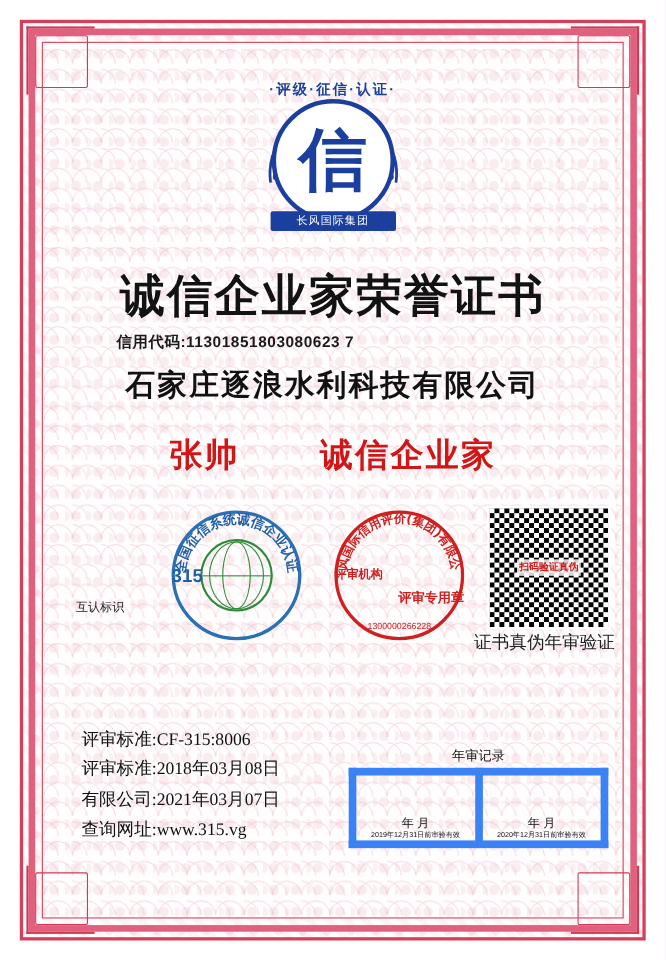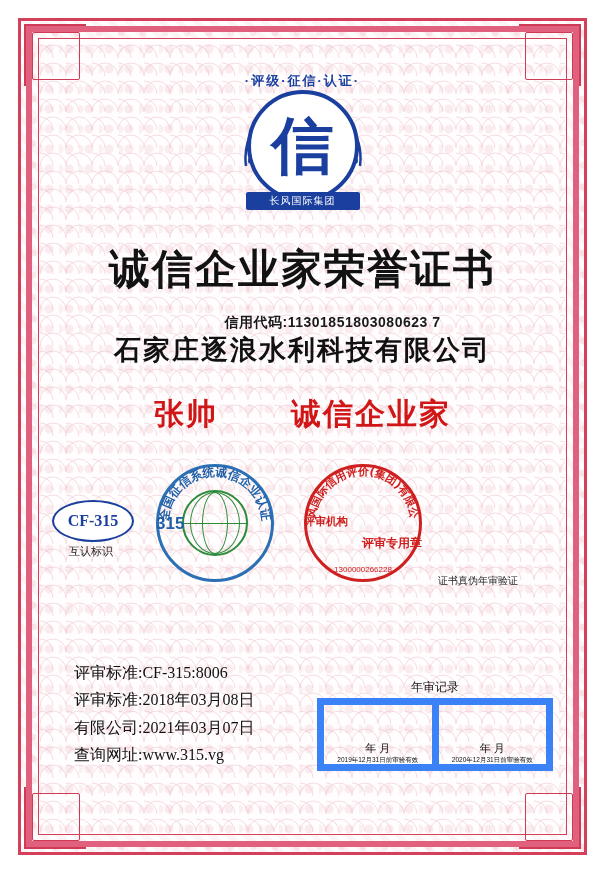--- a/index.html
+++ b/index.html
@@ -171,28 +171,27 @@
     font-weight: bold;
     font-size: 41px;
     letter-spacing: 2px;
     color: #121212;
     white-space: nowrap;
   }
   .credit-code {
     position: absolute;
     top: 256px;
     width: 100%;
-    text-align: center;
+    text-align: left;
     font-size: 14px;
     font-weight: bold;
     color: #1a1a1a;
     letter-spacing: 0.5px;
     padding-left: 60px;
     box-sizing: border-box;
-    margin-top: 12px;
   }
   .company {
     position: absolute;
     top: 286px;
     width: 100%;
     text-align: center;
     font-family: "DejaVu Sans", sans-serif;
     font-weight: bold;
     font-size: 27px;
     letter-spacing: 2px;
@@ -345,25 +344,25 @@
     transform: translate(-50%,-50%);
     color: #d01616;
     font-size: 9px;
     font-weight: bold;
     background: rgba(255,255,255,0.82);
     padding: 1px 2px;
     white-space: nowrap;
   }
   .qr-caption {
     position: absolute;
-    right: 16px;
+    right: 0;
     top: 116px;
     width: 130px;
-    text-align: center;
-    font-size: 10px;
+    text-align: right;
+    font-size: 16px;
     color: #222;
   }
 
   
   .info {
     position: absolute;
     left: 8px;
     bottom: 58px;
     font-family: "Liberation Serif", serif;
     font-size: 16px;
@@ -450,21 +449,20 @@
     <div class="credit-code">信用代码:11301851803080623 7</div>
     <div class="company">石家庄逐浪水利科技有限公司</div>
 
     <div class="person-row">
       <span>张帅</span>
       <span>诚信企业家</span>
     </div>
 
     <div class="seals">
 
-      <div class="cf-badge">CF-315</div>
       <div class="cf-caption">互认标识</div>
 
       <div class="seal-blue">
         <div class="seal-ring"></div>
         <svg viewBox="0 0 118 118" style="position:absolute;inset:0;">
           <defs>
             <path id="blueArc" d="M 12 59 A 47 47 0 1 1 106 59" fill="none"></path>
           </defs>
           <text font-size="12" fill="#1f5fa8" font-weight="bold" font-family="'DejaVu Sans', sans-serif">
             <textPath href="#blueArc" startOffset="50%" text-anchor="middle">全国征信系统诚信企业认证</textPath>
@@ -484,20 +482,23 @@
           </defs>
           <text font-size="11" fill="#cf2020" font-weight="bold" font-family="'DejaVu Sans', sans-serif">
             <textPath href="#redArc" startOffset="50%" text-anchor="middle">长风国际信用评价(集团)有限公司</textPath>
           </text>
         </svg>
         <div class="seal-inner-text">评审机构</div>
         <div class="seal-sub-text">评审专用章</div>
         <div class="seal-bottom-num">1300000266228</div>
       </div>
 
+      <div class="qr">
+        <span class="qr-center">扫码验证真伪</span>
+      </div>
       <div class="qr-caption">证书真伪年审验证</div>
     </div>
 
     <div class="info">
       <div>评审标准:CF-315:8006</div>
       <div>评审标准:2018年03月08日</div>
       <div>有限公司:2021年03月07日</div>
       <div>查询网址:www.315.vg</div>
     </div>
 

